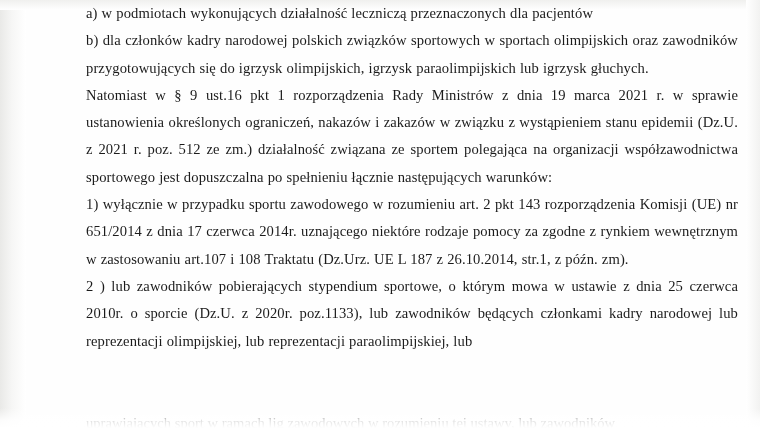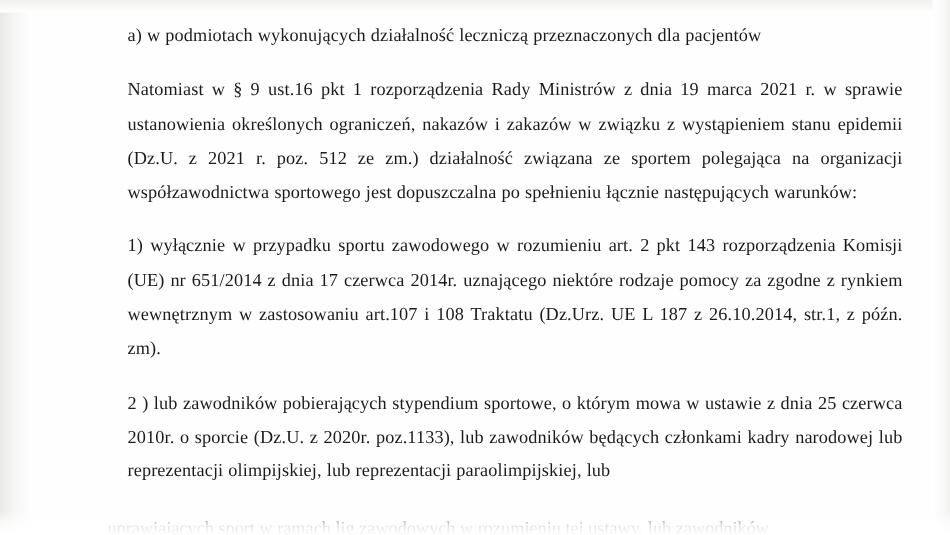--- a/index.html
+++ b/index.html
@@ -49,21 +49,21 @@
     background: linear-gradient(to left, #f2f2f1 0%, #ffffff 100%);
     pointer-events: none;
   }
   .text-column {
     position: absolute;
     left: 86px;
     top: 0px;
     width: 652px;
   }
   p.para {
-    margin: 16px;
+    margin: 0;
     font-size: 14.6px;
     line-height: 27.3px;
     text-align: justify;
     text-justify: inter-word;
     letter-spacing: 0.1px;
     word-spacing: 0.3px;
   }
   p.para.nojust {
     text-align: left;
   }
@@ -96,20 +96,21 @@
 <body>
 
 <div class="page">
 
   <div class="scan-shade-left"></div>
   <div class="scan-shade-top"></div>
   <div class="scan-shade-right"></div>
 
   <div class="text-column">
     <p class="para nojust">a) w podmiotach wykonujących działalność leczniczą przeznaczonych dla pacjentów</p>
+    <p class="para">b) dla członków kadry narodowej polskich związków sportowych w sportach olimpijskich oraz zawodników przygotowujących się do igrzysk olimpijskich, igrzysk paraolimpijskich lub igrzysk głuchych.</p>
     <p class="para">Natomiast w § 9 ust.16 pkt 1 rozporządzenia Rady Ministrów z dnia 19 marca 2021 r. w sprawie ustanowienia określonych ograniczeń, nakazów i zakazów w związku z wystąpieniem stanu epidemii (Dz.U. z 2021 r. poz. 512 ze zm.) działalność związana ze sportem polegająca na organizacji współzawodnictwa sportowego jest dopuszczalna po  spełnieniu łącznie następujących warunków:</p>
     <p class="para">1) wyłącznie w przypadku sportu zawodowego w rozumieniu art. 2 pkt 143 rozporządzenia Komisji (UE) nr 651/2014 z dnia 17 czerwca 2014r. uznającego niektóre rodzaje pomocy za zgodne z rynkiem wewnętrznym w zastosowaniu art.107 i 108 Traktatu (Dz.Urz. UE L 187 z 26.10.2014,  str.1, z późn. zm).</p>
     <p class="para">2 ) lub zawodników pobierających stypendium sportowe, o którym mowa w ustawie z dnia 25 czerwca 2010r. o sporcie (Dz.U. z 2020r. poz.1133), lub zawodników będących członkami kadry narodowej lub reprezentacji olimpijskiej, lub reprezentacji paraolimpijskiej, lub</p>
   </div>
 
   <div class="clipped-line">
     <p>uprawiających sport w ramach lig zawodowych w rozumieniu tej ustawy, lub zawodników</p>
   </div>
 
   <div class="fade-bottom"></div>

